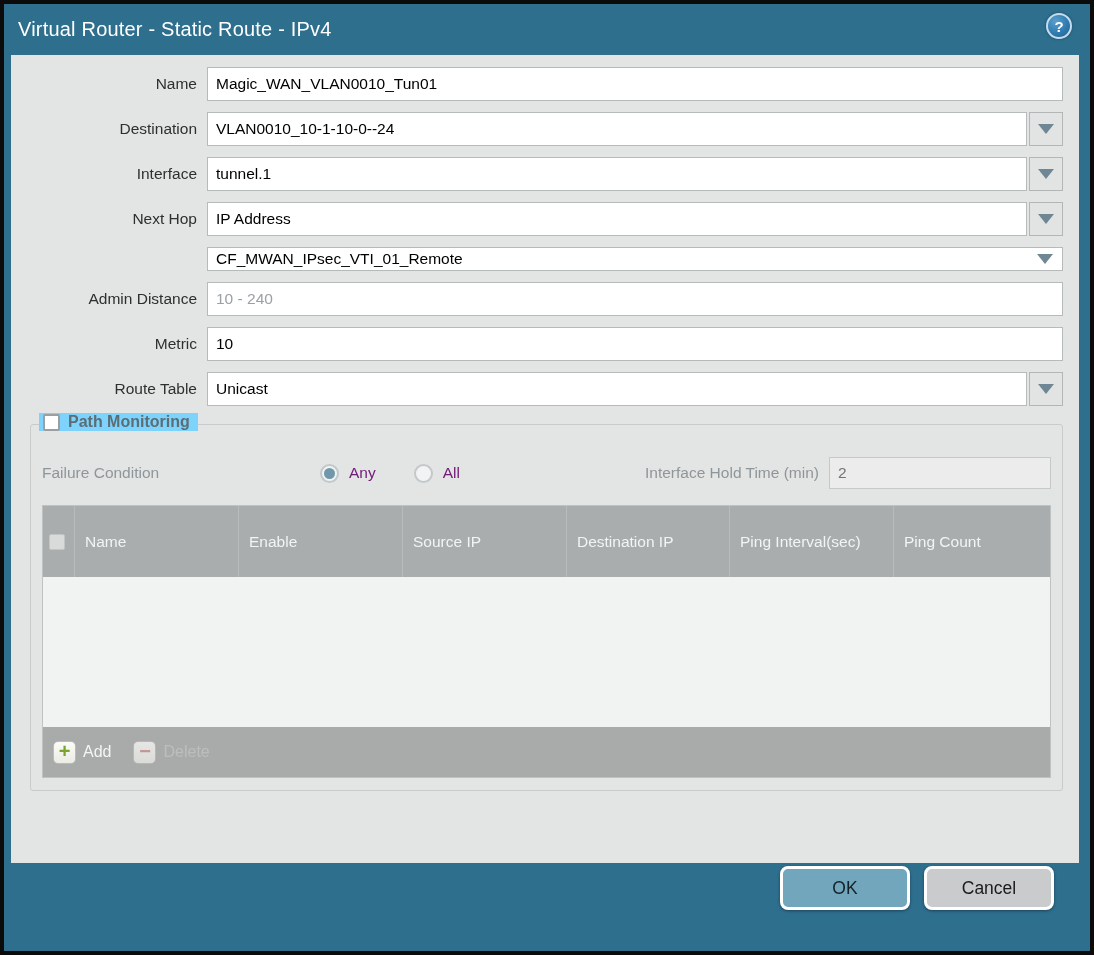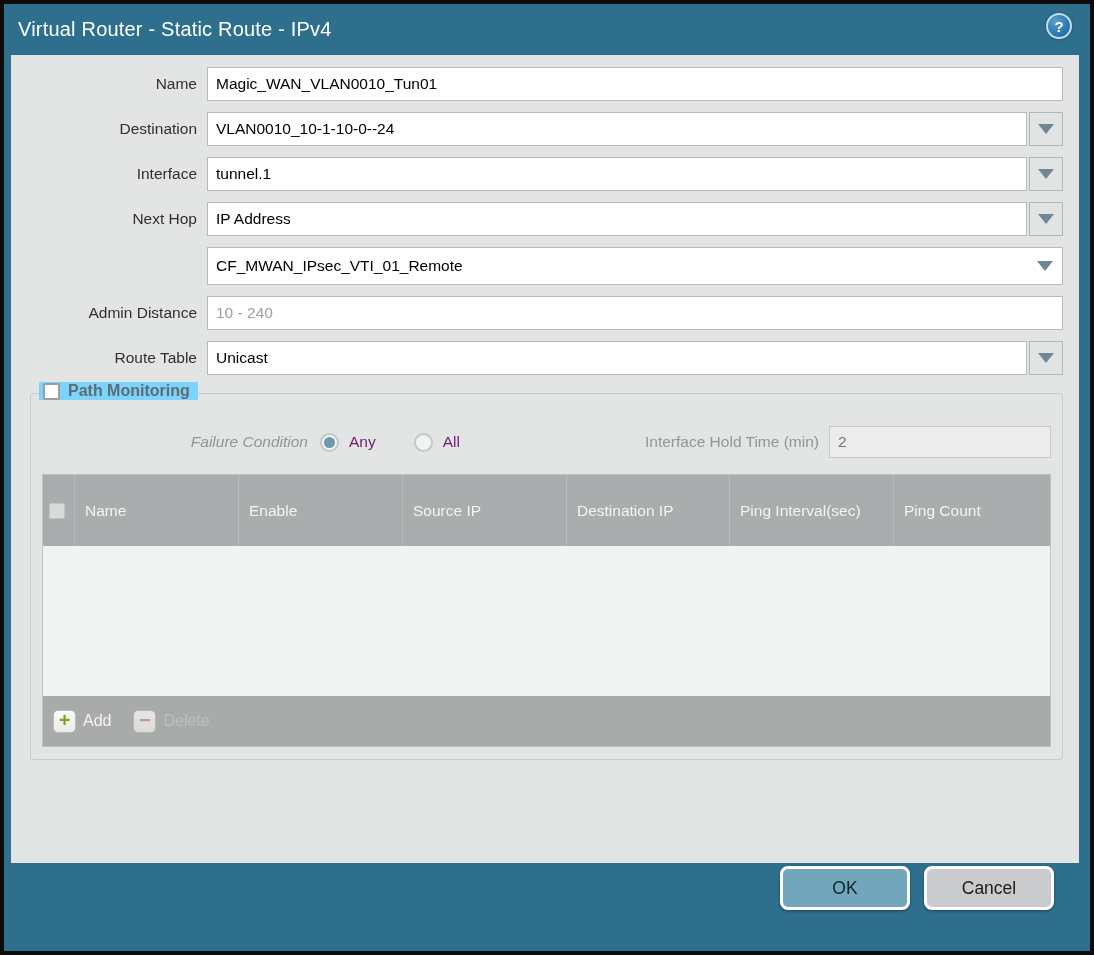--- a/index.html
+++ b/index.html
@@ -22,33 +22,33 @@
   
   .form-row { display:flex; align-items:center; margin:0 0 11px 0; }
   .form-label { width:196px; text-align:right; padding-right:10px; color:#2f2f2f; font-size:15.5px; flex:none; }
   .field-wrap { flex:1; display:flex; align-items:stretch; }
   .text-input { flex:1; height:34px; background:#ffffff; border:1px solid #b6baba; font-family:"Liberation Sans","DejaVu Sans",sans-serif;
     font-size:15.5px; color:#000; padding:0 8px; outline:none; min-width:0; }
   .text-input::placeholder { color:#9aa0a4; }
   .combo-btn { width:34px; height:34px; margin-left:2px; flex:none; background:#e2e4e4; border:1px solid #b2b6b6;
     display:flex; align-items:center; justify-content:center; cursor:pointer; }
   .tri { width:0; height:0; border-left:8px solid transparent; border-right:8px solid transparent; border-top:10px solid #6f8795; }
-  .inline-combo { flex:1; height:38px; background:#fff; border:1px solid #b6baba; display:flex; align-items:center; }
+  .inline-combo { flex:1; height:24px; background:#fff; border:1px solid #b6baba; display:flex; align-items:center; }
   .inline-combo .val { flex:1; font-size:15.5px; color:#000; padding:0 8px; }
   .inline-combo .inline-arrow { width:34px; display:flex; align-items:center; justify-content:center; cursor:pointer; }
 
   
   .pm-fieldset { margin:18px 0 0 19px; border:1px solid #c8cbcb; border-radius:3px; position:relative; padding:26px 11px 12px 11px; }
   .pm-legend { position:absolute; top:-12px; left:8px; background:#7dd3fc; padding:0 8px 0 4px; display:flex; align-items:center; gap:8px; }
   .pm-checkbox { width:17px; height:17px; background:#ffffff; border:2px solid #9aa0a2; border-radius:2px; cursor:pointer; }
   .pm-title { font-size:16px; font-weight:bold; color:#5b6d75; }
 
   .pm-row { display:flex; align-items:center; margin:6px 0 16px 0; }
   .pm-label { color:#8f9699; font-size:15.5px; }
-  .fc-label { width:278px; text-align:right; padding-right:12px; flex:none;font-style:italic; }
+  .fc-label { width:278px; padding-right:12px; flex:none; }
   .radio-group { display:flex; align-items:center; gap:38px; }
   .radio-opt { display:flex; align-items:center; gap:10px; cursor:pointer; }
   .radio-circ { width:19px; height:19px; border-radius:50%; background:#f2f4f4; border:2px solid #c3c8ca; display:flex; align-items:center; justify-content:center; }
   .radio-opt[data-checked="true"] .radio-circ::after { content:""; width:11px; height:11px; border-radius:50%; background:#6f98aa; }
   .radio-lbl { color:#701a75; font-size:15.5px; }
   .hold-wrap { margin-left:auto; display:flex; align-items:center; }
   .hold-input { width:222px; height:32px; background:#ececec; border:1px solid #c6c9c9; color:#6f7578; font-size:15.5px; padding:0 8px; margin-left:10px; }
 
   
   .pm-table { border:1px solid #bfc2c2; }
@@ -135,20 +135,26 @@
       </div>
     </div>
 
     <div class="form-row">
       <span class="form-label">Admin Distance</span>
       <div class="field-wrap">
         <input class="text-input" type="text" placeholder="10 - 240" style="">
       </div>
     </div>
 
+    <div class="form-row">
+      <span class="form-label">Metric</span>
+      <div class="field-wrap">
+        <input class="text-input" type="text" value="10" style="">
+      </div>
+    </div>
 
     <div class="form-row">
       <span class="form-label">Route Table</span>
       <div class="field-wrap">
         <input class="text-input" type="text" value="Unicast" style="">
         <span class="combo-btn">
             <span class="tri"></span>
           </span>
       </div>
     </div>

